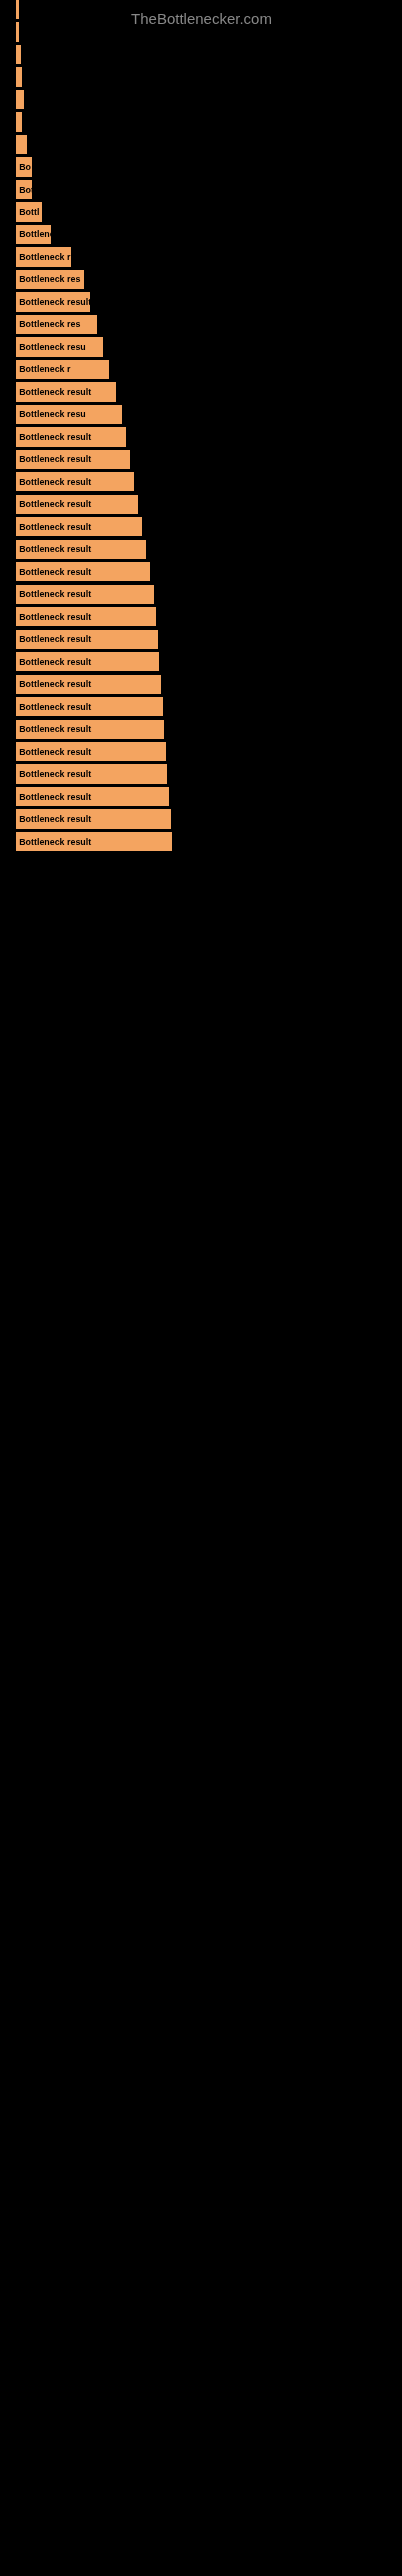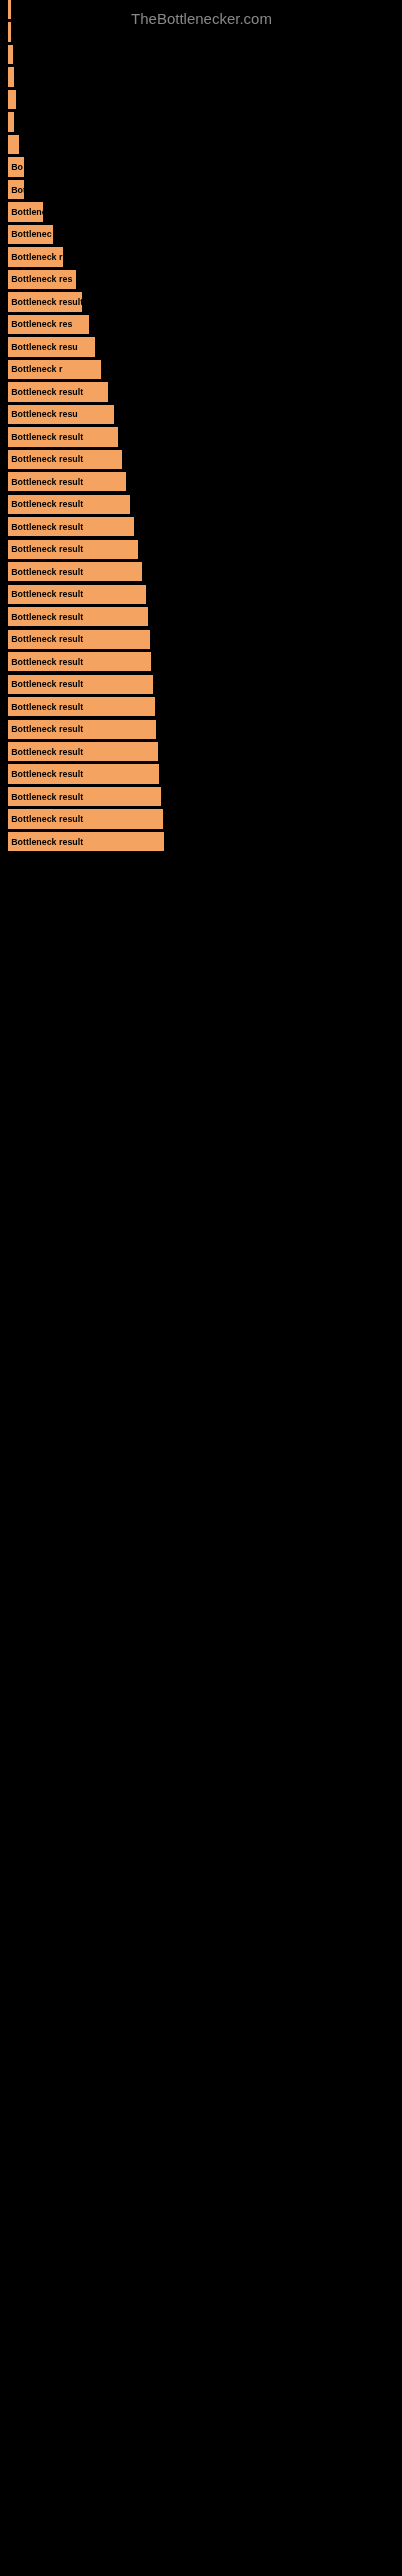--- a/index.html
+++ b/index.html
@@ -28,20 +28,21 @@
       position: absolute;
       top: 32px;
       left: 0;
       right: 0;
       padding: 0 8px;
     }
     .bar-item {
       display: flex;
       align-items: center;
       margin-bottom: 3.2px;
+      margin-left: 8px;
     }
     .bar {
       background-color: #F4A460;
       height: 17.7px;
       display: flex;
       align-items: center;
       padding-left: 3.2px;
       color: #000;
       font-size: 8.9px;
       font-weight: bold;
@@ -76,24 +77,24 @@
     <div class="bar-item">
       <div class="bar" style="width: 11.3px; min-width: 11.3px; height: 19.3px;"></div>
     </div>
     <div class="bar-item">
       <div class="bar" style="width: 16px; min-width: 16px; height: 19.3px;">Bo</div>
     </div>
     <div class="bar-item">
       <div class="bar" style="width: 16px; min-width: 16px; height: 19.3px;">Bot</div>
     </div>
     <div class="bar-item">
-      <div class="bar" style="width: 35px; min-width: 35px; height: 19.3px;">Bottlene</div>
+      <div class="bar" style="width: 26px; min-width: 26px; height: 19.3px;">Bottl</div>
     </div>
     <div class="bar-item">
-      <div class="bar" style="width: 45px; min-width: 45px; height: 19.3px;">Bottlenec</div>
+      <div class="bar" style="width: 35px; min-width: 35px; height: 19.3px;">Bottlene</div>
     </div>
     <div class="bar-item">
       <div class="bar" style="width: 55px; min-width: 55px; height: 19.3px;">Bottleneck r</div>
     </div>
     <div class="bar-item">
       <div class="bar" style="width: 68px; min-width: 68px; height: 19.3px;">Bottleneck res</div>
     </div>
     <div class="bar-item">
       <div class="bar" style="width: 74px; min-width: 74px; height: 19.3px;">Bottleneck result</div>
     </div>

